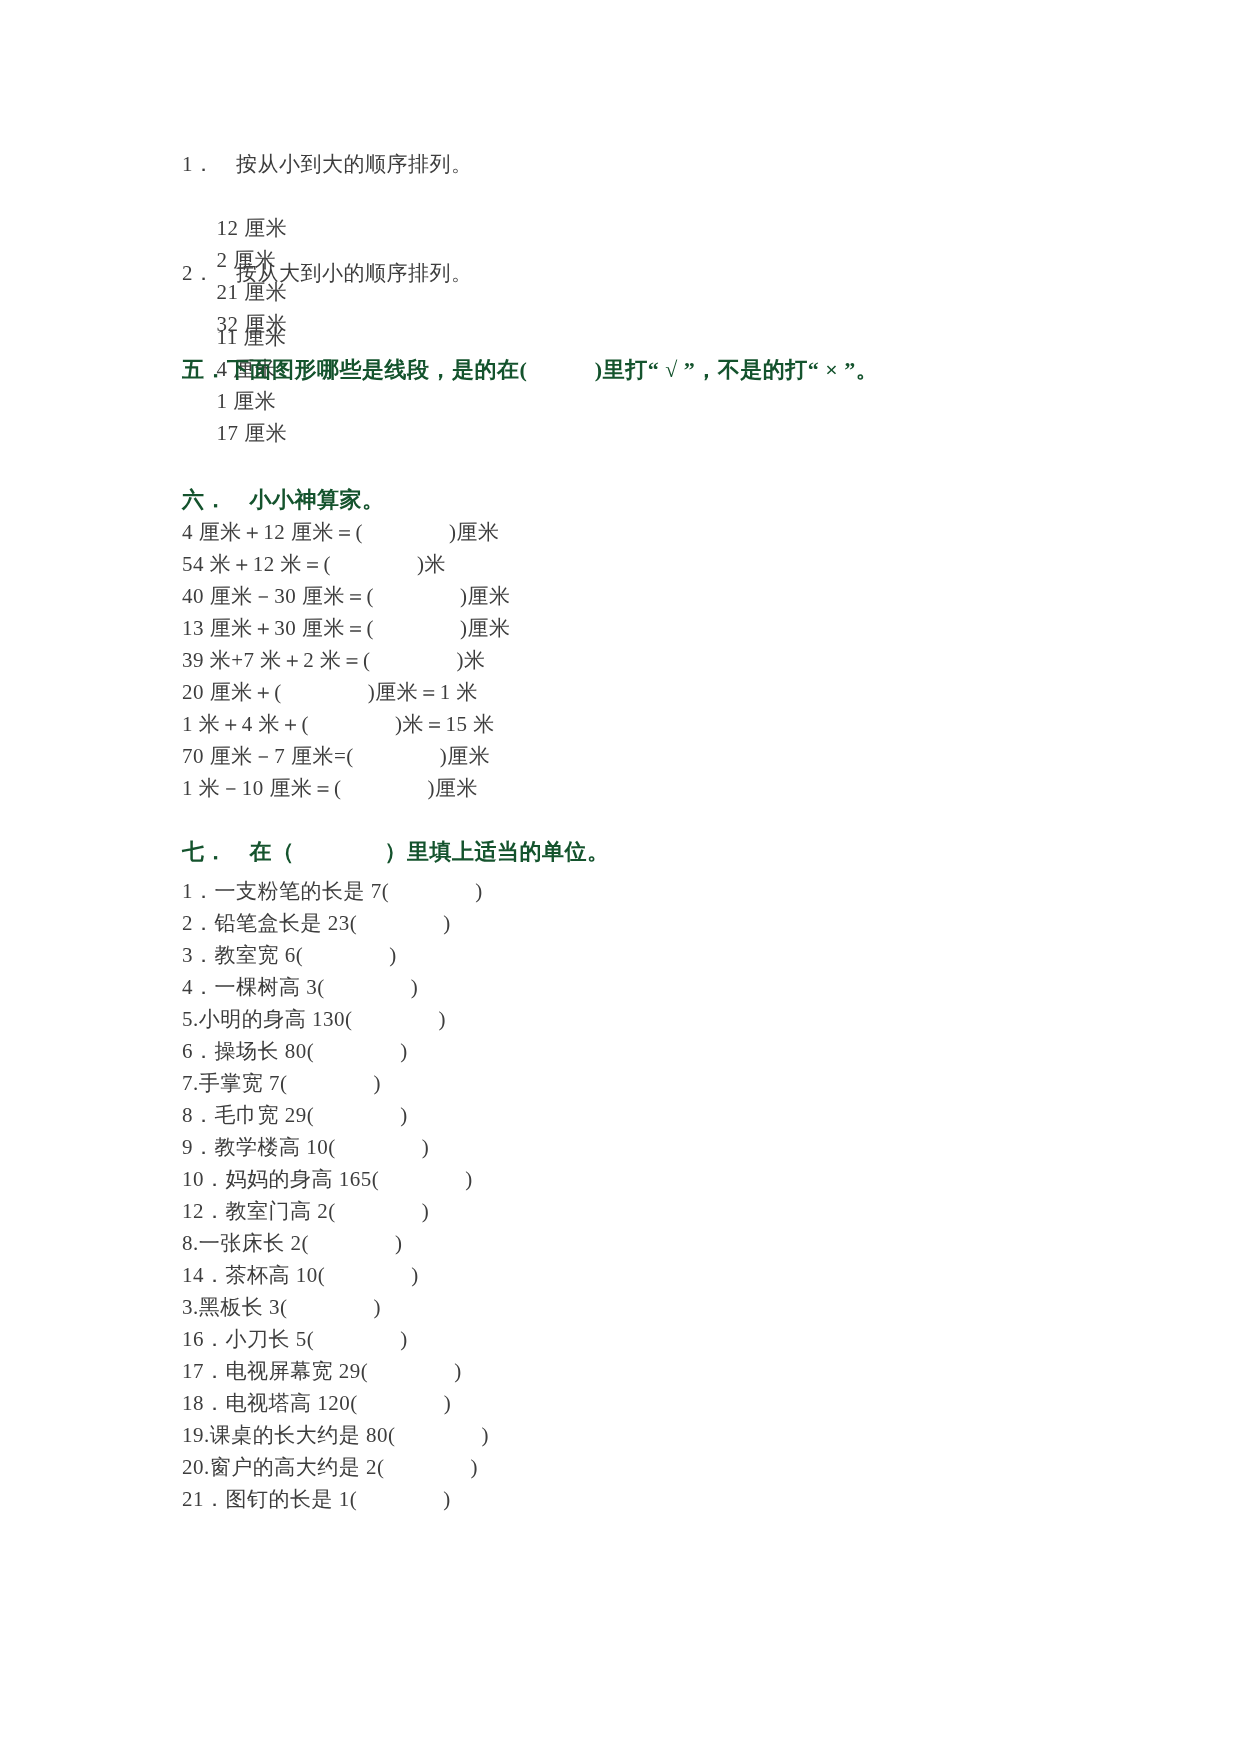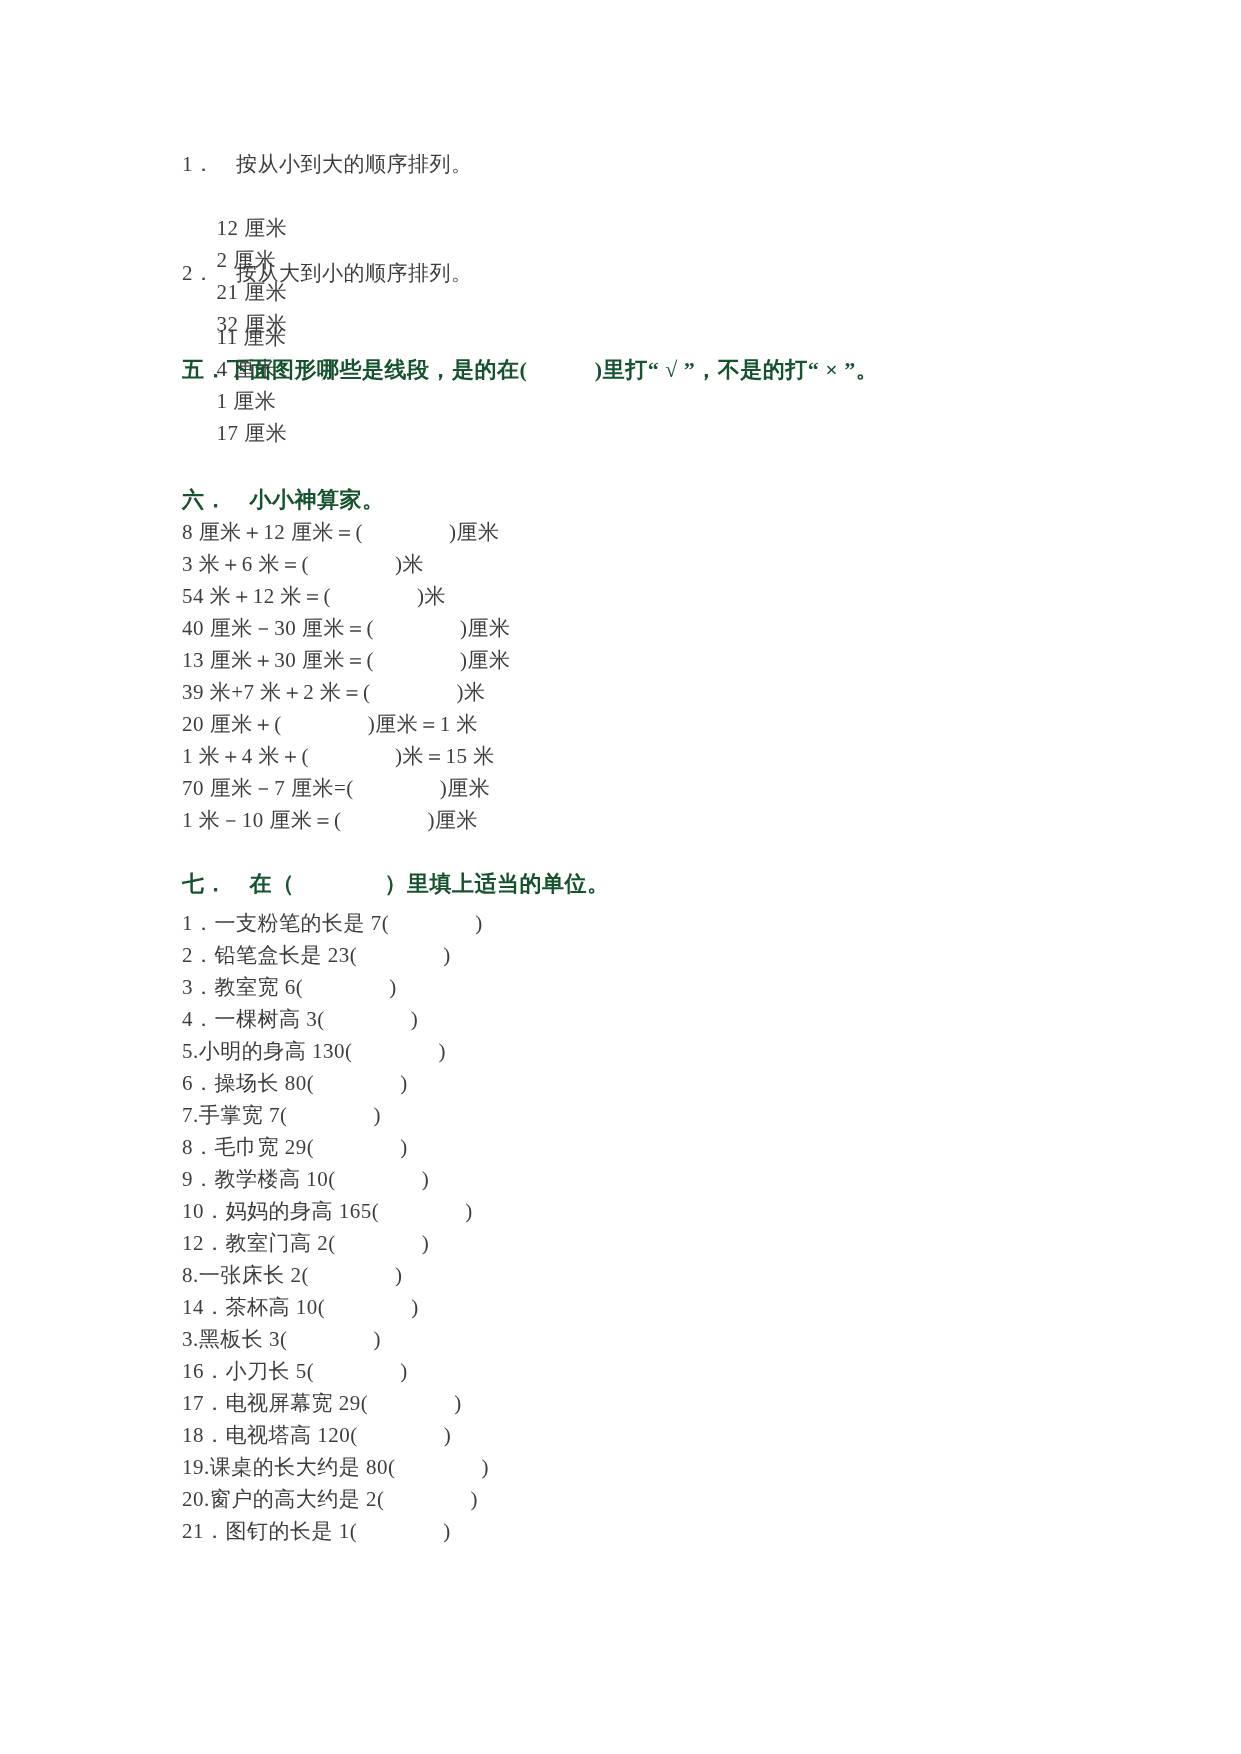--- a/index.html
+++ b/index.html
@@ -63,22 +63,21 @@
     <div class="line values-row">
       <span class="val">11 厘米</span>
       <span class="val">4 厘米</span>
       <span class="val">1 厘米</span>
       <span class="val">17 厘米</span>
     </div>
 
     <div class="line heading mt-sec5">五．下面图形哪些是线段，是的在(　　　)里打“ √ ”，不是的打“ × ”。</div>
 
     <div class="line heading mt-sec6">六．　小小神算家。</div>
-    <div class="line">8 厘米＋12 厘米＝(　　　　)厘米</div>
-    <div class="line">3 米＋6 米＝(　　　　)米</div>
+    <div class="line">4 厘米＋12 厘米＝(　　　　)厘米</div>
     <div class="line">54 米＋12 米＝(　　　　)米</div>
     <div class="line">40 厘米－30 厘米＝(　　　　)厘米</div>
     <div class="line">13 厘米＋30 厘米＝(　　　　)厘米</div>
     <div class="line">39 米+7 米＋2 米＝(　　　　)米</div>
     <div class="line">20 厘米＋(　　　　)厘米＝1 米</div>
     <div class="line">1 米＋4 米＋(　　　　)米＝15 米</div>
     <div class="line">70 厘米－7 厘米=(　　　　)厘米</div>
     <div class="line">1 米－10 厘米＝(　　　　)厘米</div>
 
     <div class="line heading mt-sec7">七．　在（　　　　）里填上适当的单位。</div>

